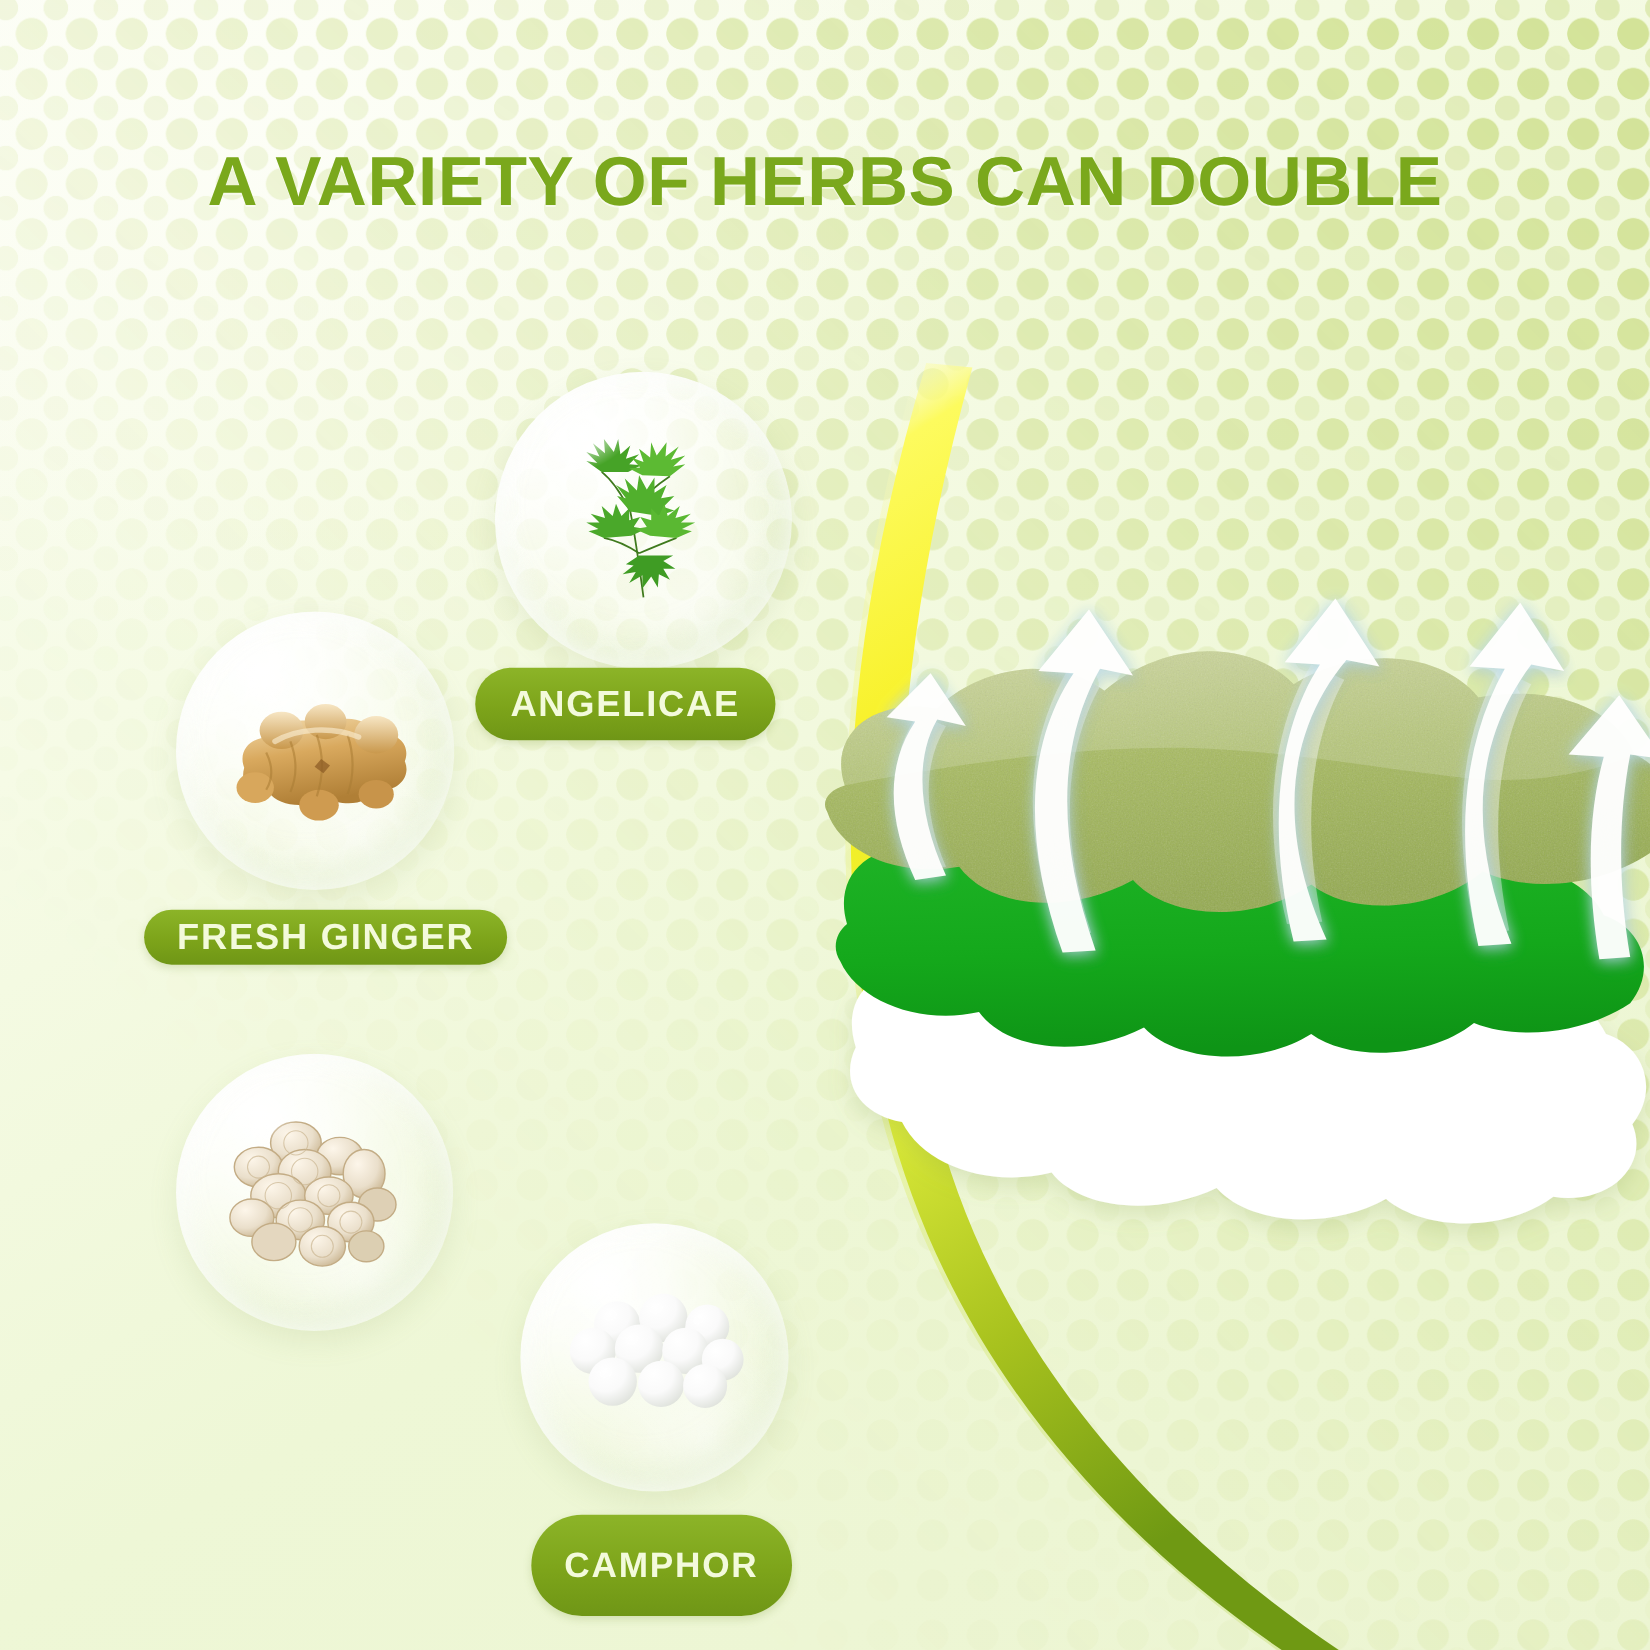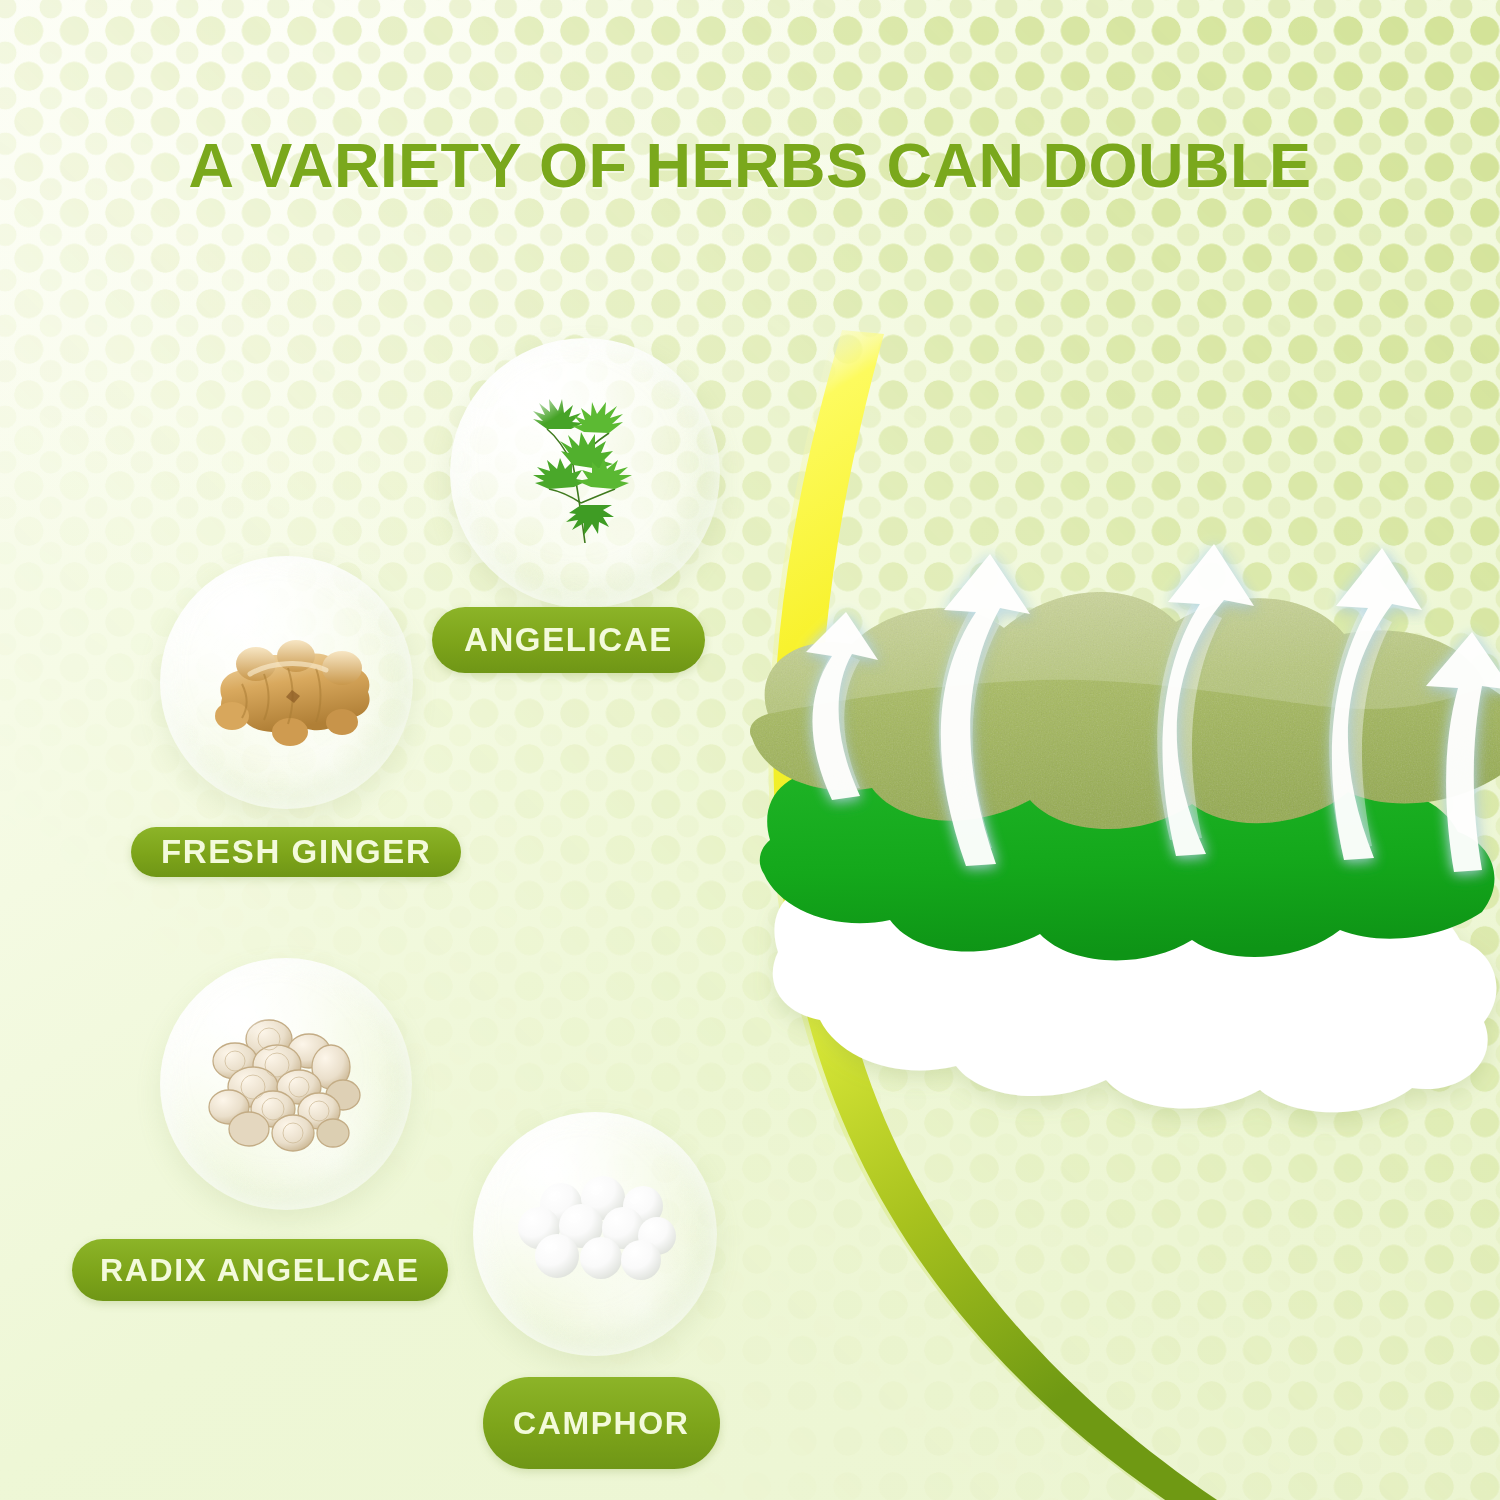--- a/index.html
+++ b/index.html
@@ -231,23 +231,20 @@
           <circle cx="62" cy="88" r="12"></circle>
             <circle cx="108" cy="88" r="10"></circle>
           <circle cx="82" cy="110" r="11"></circle>
             <circle cx="128" cy="112" r="10"></circle>
           <circle cx="102" cy="134" r="10"></circle>
             <circle cx="44" cy="62" r="10"></circle>
         </g>
       </svg>
     </div>
   </div>
-  <div class="badge" style="left:72px;top:1239px;height:62px;padding:0 28px;font-size:32px;">
-    <span>RADIX ANGELICAE</span>
-  </div>
 
   <div class="bubble" style="left:473px;top:1112px;width:244px;height:244px;">
     <div class="bub-art">
       <svg width="180" height="140" viewBox="0 0 180 140">
         <defs>
           <radialGradient id="ballG" cx="0.34" cy="0.28" r="0.78">
             <stop offset="0%" stop-color="#ffffff"></stop>
             <stop offset="55%" stop-color="#fafafa"></stop>
             <stop offset="100%" stop-color="#dfe2dc"></stop>
           </radialGradient>

